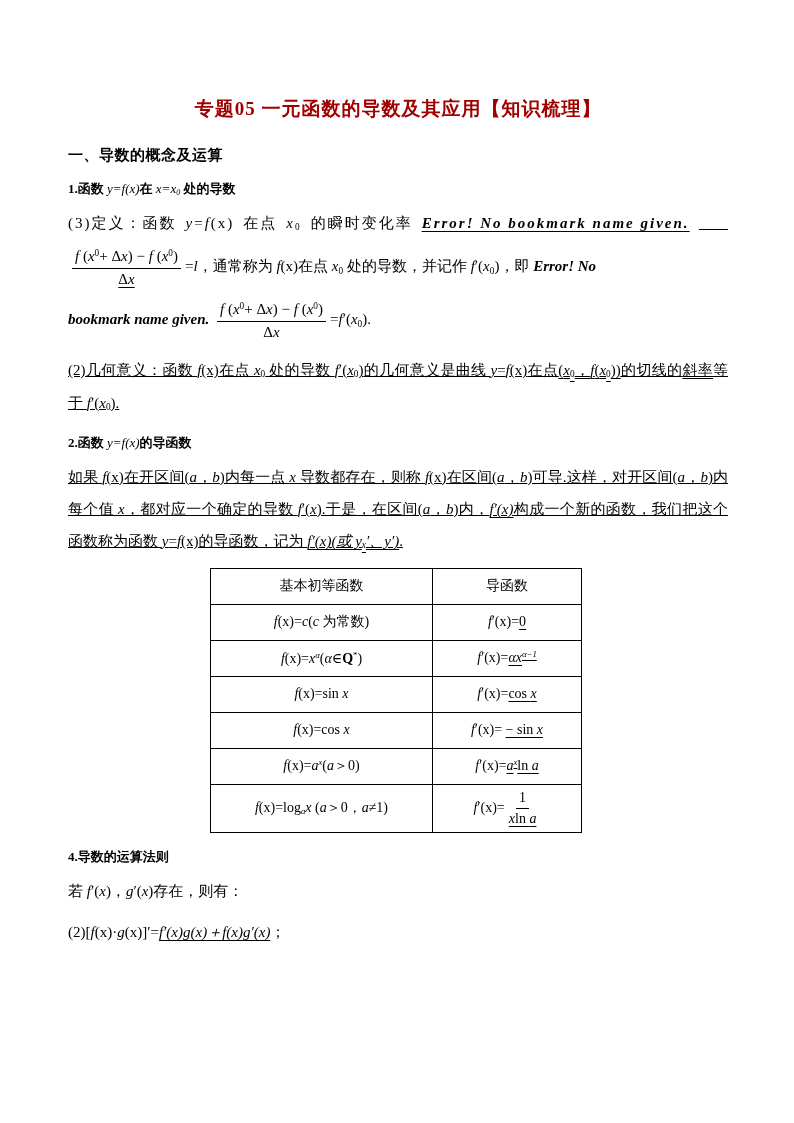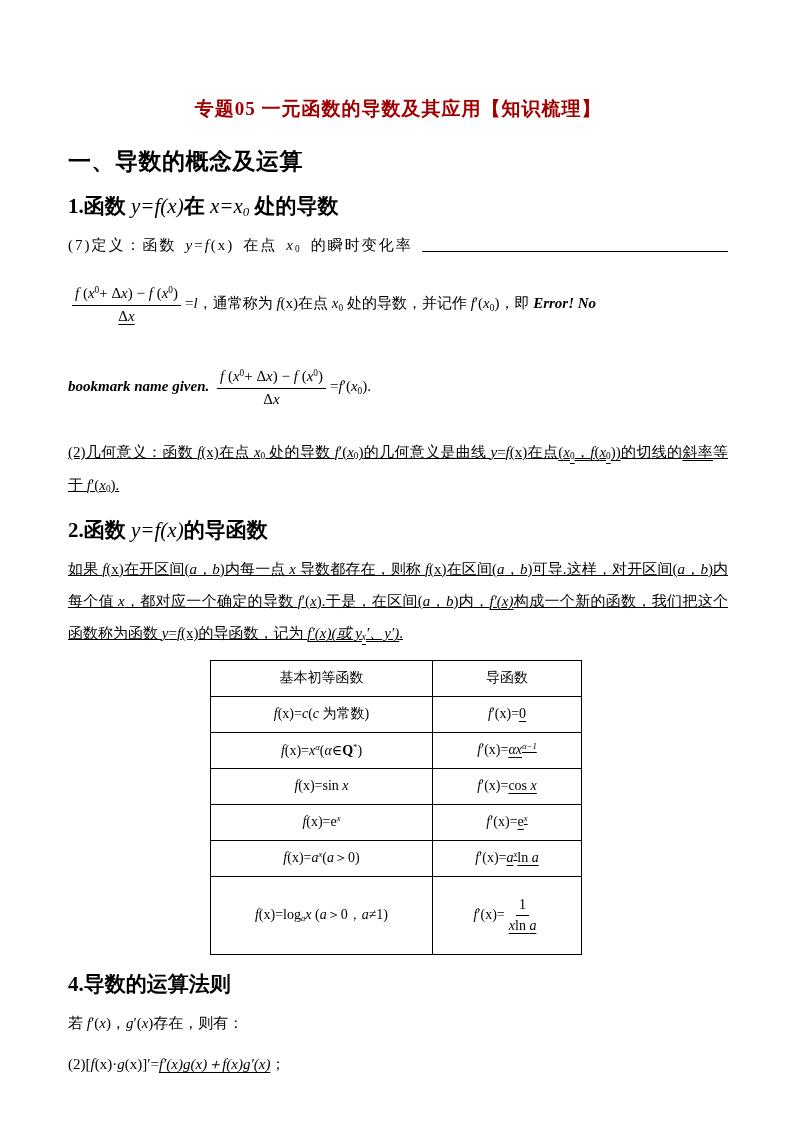--- a/index.html
+++ b/index.html
@@ -8,60 +8,61 @@
     font-family:"Liberation Serif","DejaVu Serif",serif;
   }
   .page{
     box-sizing:border-box;width:794px;height:1123px;
     padding:96px 66px 0 68px;overflow:hidden;background:#fff;
   }
   .doc-title{
     text-align:center;font-weight:bold;font-size:19px;
     color:#a00000;letter-spacing:1px;white-space:nowrap;
   }
-  .h1{font-weight:bold;font-size:23px;margin-top:24px;letter-spacing:0.5px;}
-  .h2{font-size:21px;margin-top:15px;}
+  .h1{font-weight:bold;font-size:15px;margin-top:24px;letter-spacing:0.5px;}
+  .h2{font-size:13px;margin-top:15px;}
   .para{font-size:15px;margin-top:9px;line-height:2.15;}
   .just{text-align:justify;text-decoration:underline;}
   .spread{display:flex;align-items:baseline;column-gap:9px;letter-spacing:2px;line-height:2.15;}
   .spread .fill{flex:1 1 auto;align-self:flex-end;border-bottom:1px solid #000;height:0;margin-bottom:9px;min-width:12px;}
   .tall{margin-top:5px;display:block;}
   .it{font-style:italic;}
   .bd{font-weight:bold;}
   .ul{text-decoration:underline;text-underline-offset:3px;}
   .sup{font-size:0.62em;vertical-align:0.55em;line-height:0;}
   .sub{font-size:0.62em;vertical-align:-0.25em;line-height:0;}
   .frac{
     display:inline-flex;flex-direction:column;align-items:center;
-    vertical-align:middle;line-height:1.3;margin:18px 4px;text-align:center;
+    vertical-align:middle;line-height:1.3;margin:3px 4px;text-align:center;
   }
   .frac .num{border-bottom:1px solid #000;padding:0 3px 1px;}
   .frac .den{padding-top:1px;}
   .dtable{border-collapse:collapse;margin:10px 0 0 142px;table-layout:fixed;}
   .dtable th,.dtable td{
     border:1px solid #000;text-align:center;vertical-align:middle;
     font-weight:normal;font-size:14px;height:33px;padding:1px 4px;
   }
 </style>
 </head>
 <body>
 
 <div class="page">
   <div class="doc-title">专题05 一元函数的导数及其应用【知识梳理】</div>
 
   <div class="h1">一、导数的概念及运算</div>
 
   <div class="h2"><span class="bd">1.函数 </span><span class="it">y=f(x)</span><span class="bd">在 </span><span class="it">x=x</span><span class="it sub">0</span><span class="bd"> 处的导数</span></div>
 
   <div class="para spread">
-      <span>(7)定义：函数</span>
+      <span>(3)定义：函数</span>
       <span><span class="it">y</span><span>=</span><span class="it">f</span><span>(x)</span></span>
       <span>在点</span>
       <span><span class="it">x</span><span class="sub">0</span></span>
       <span>的瞬时变化率</span>
+      <span class="it bd ul">Error! No bookmark name given.</span>
       <span class="fill"></span>
     </div>
 
   <div class="para tall"><span class="frac">
         <span class="num"><span class="it">f </span><span>(</span><span class="it">x</span><span class="sup">0</span><span>+ Δ</span><span class="it">x</span><span>) − </span><span class="it">f </span><span>(</span><span class="it">x</span><span class="sup">0</span><span>)</span></span>
         <span class="den"><span class="ul">Δ</span><span class="it ul">x</span></span>
       </span><span>=</span><span class="it">l</span><span>，通常称为 </span><span class="it">f</span><span>(x)在点 </span><span class="it">x</span><span class="sub">0</span><span> 处的导数，并记作 </span><span class="it">f</span><span>′(</span><span class="it">x</span><span class="sub">0</span><span>)，即 </span><span class="it bd">Error! No</span></div>
 
   <div class="para tall"><span class="it bd">bookmark name given. </span><span class="frac">
         <span class="num"><span class="it">f </span><span>(</span><span class="it">x</span><span class="sup">0</span><span>+ Δ</span><span class="it">x</span><span>) − </span><span class="it">f </span><span>(</span><span class="it">x</span><span class="sup">0</span><span>)</span></span>
@@ -93,22 +94,22 @@
       </tr>
       <tr>
         <td><span class="it">f</span><span>(x)=</span><span class="it">x</span><span class="it sup">α</span><span>(</span><span class="it">α</span><span>∈</span><span class="bd">Q</span><span class="sup">*</span><span>)</span></td>
         <td><span class="it">f</span><span>′(x)=</span><span class="it ul">α</span><span class="it ul">x</span><span class="it ul sup">α−1</span></td>
       </tr>
       <tr>
         <td><span class="it">f</span><span>(x)=sin </span><span class="it">x</span></td>
         <td><span class="it">f</span><span>′(x)=</span><span class="ul">cos </span><span class="it ul">x</span></td>
       </tr>
       <tr>
-        <td><span class="it">f</span><span>(x)=e</span><span class="it sup">x</span></td>
-        <td><span class="it">f</span><span>′(x)=</span><span class="ul">e</span><span class="it ul sup">x</span></td>
+        <td><span class="it">f</span><span>(x)=cos </span><span class="it">x</span></td>
+        <td><span class="it">f</span><span>′(x)= </span><span class="ul">− sin </span><span class="it ul">x</span></td>
       </tr>
       <tr>
         <td><span class="it">f</span><span>(x)=</span><span class="it">a</span><span class="it sup">x</span><span>(</span><span class="it">a</span><span>＞0)</span></td>
         <td><span class="it">f</span><span>′(x)=</span><span class="it ul">a</span><span class="it ul sup">x</span><span class="ul">ln </span><span class="it ul">a</span></td>
       </tr>
       <tr>
         <td><span class="it">f</span><span>(x)=log</span><span class="it sub">a</span><span class="it">x</span><span> (</span><span class="it">a</span><span>＞0，</span><span class="it">a</span><span>≠1)</span></td>
         <td><span class="it">f</span><span>′(x)=</span><span class="frac">
               <span class="num"><span>1</span></span>
               <span class="den"><span class="it ul">x</span><span class="ul">ln </span><span class="it ul">a</span></span>

